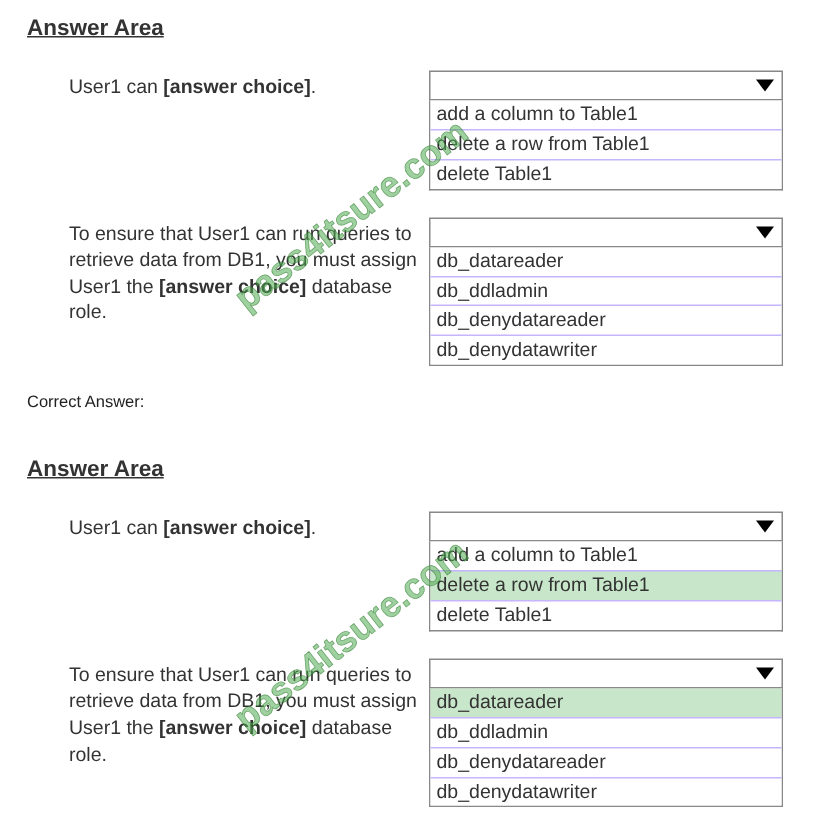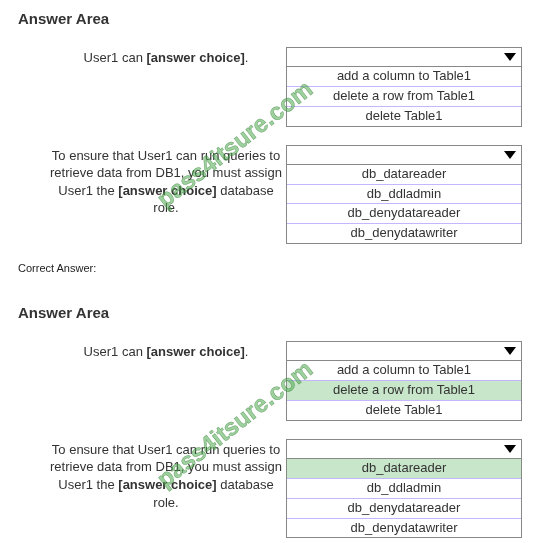--- a/index.html
+++ b/index.html
@@ -12,26 +12,26 @@
     position: relative;
     color: #333;
   }
   .section {
     padding: 10px 18px 0 18px;
   }
   .header {
     font-weight: bold;
     font-size: 15px;
     margin-bottom: 20px;
+    text-decoration: underline;
   }
   .row {
     display: flex;
     align-items: flex-start;
     margin-bottom: 18px;
-    text-align: center;
   }
   .prompt {
     width: 240px;
     font-size: 13px;
     padding-left: 28px;
     padding-top: 2px;
     line-height: 1.35;
   }
   .prompt b { font-weight: bold; }
   .dropdown {

